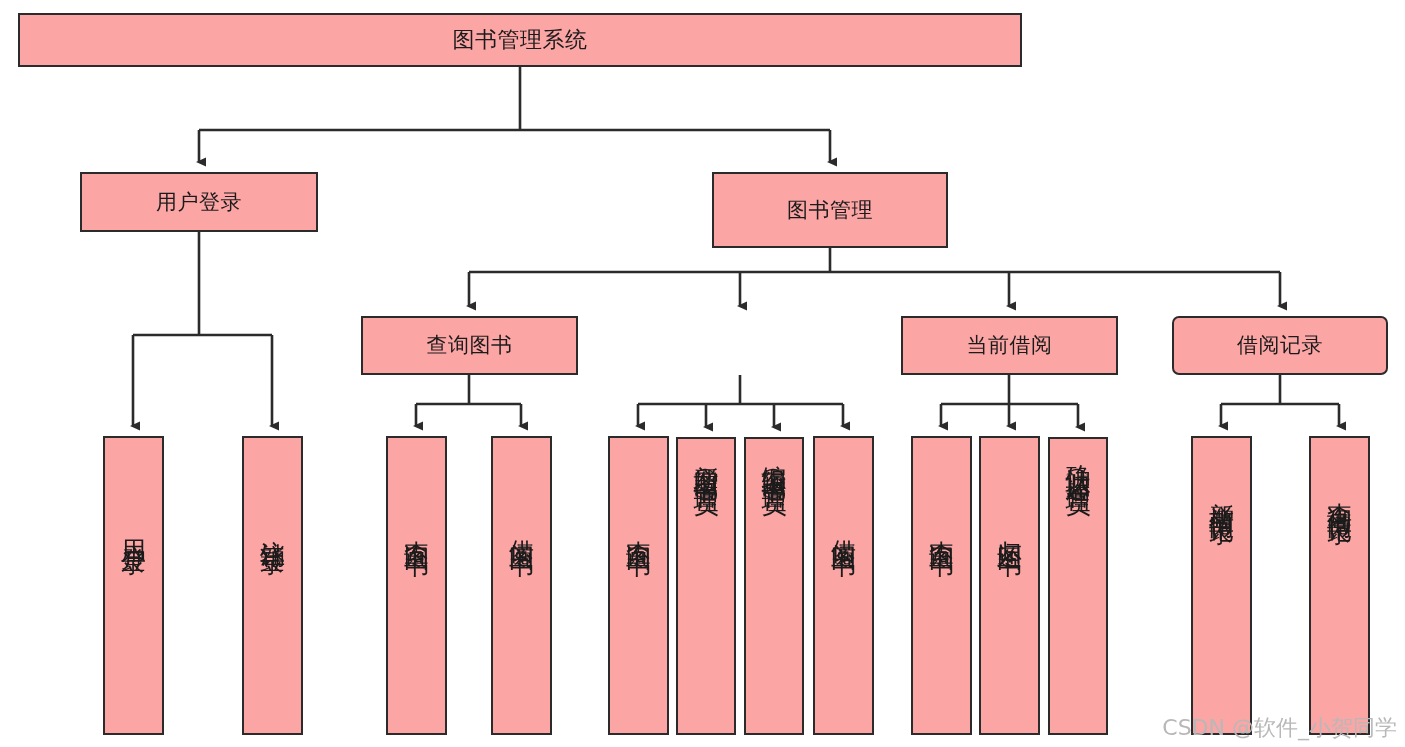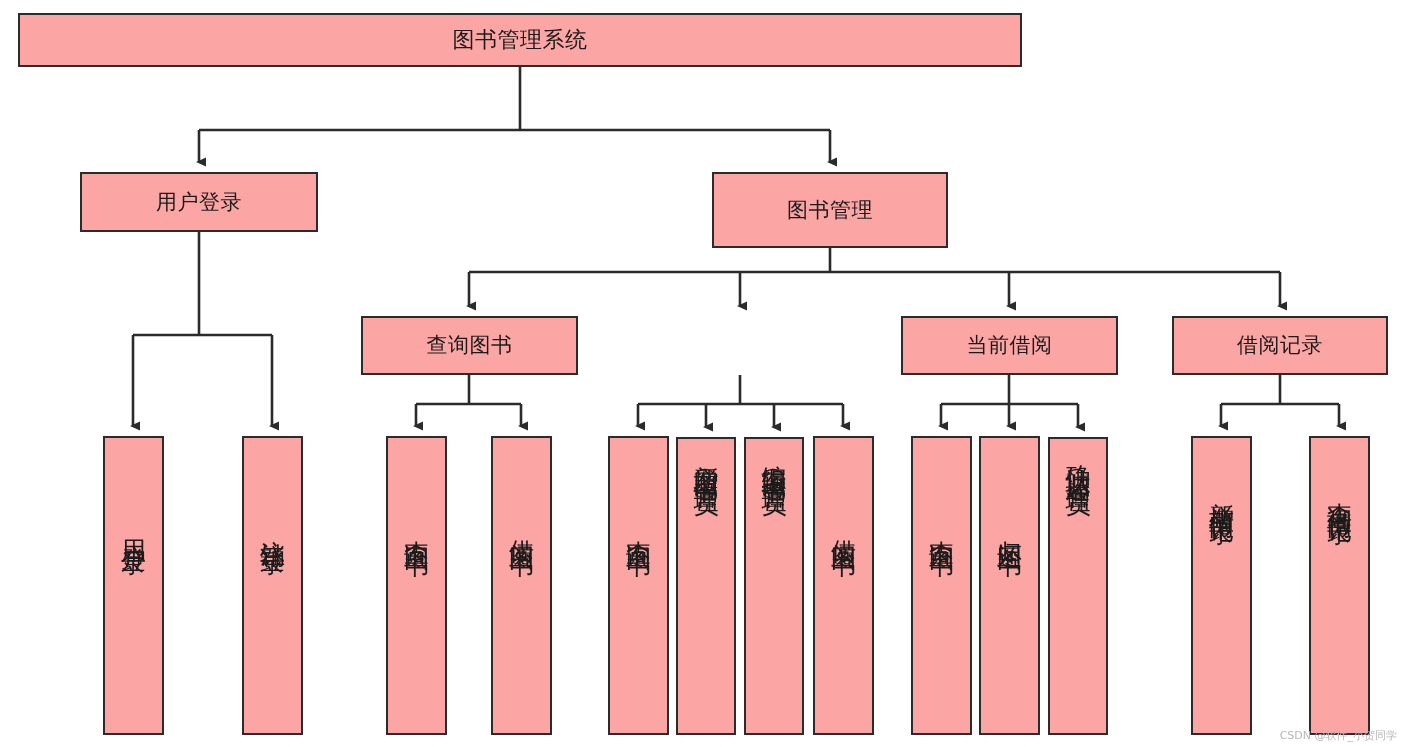--- a/index.html
+++ b/index.html
@@ -64,21 +64,21 @@
     letter-spacing: 4px;
     white-space: nowrap;
   }
   .node.vert.tall-text {
     padding-top: 6px;
   }
   .watermark {
     position: absolute;
     right: 8px;
     bottom: 4px;
-    font-size: 11px;
+    font-size: 22px;
     color: #b8b8b8;
     white-space: nowrap;
     user-select: none;
   }
 </style>
 </head>
 <body>
 
 <div id="canvas">
 
@@ -142,21 +142,21 @@
   <div class="node horiz" style="left:712px; top:172px; width:236px; height:76px;">
     <span class="node-label">图书管理</span>
   </div>
 
   <div class="node horiz" style="left:361px; top:316px; width:217px; height:59px;">
     <span class="node-label">查询图书</span>
   </div>
   <div class="node horiz" style="left:901px; top:316px; width:217px; height:59px;">
     <span class="node-label">当前借阅</span>
   </div>
-  <div class="node horiz" style="left:1172px; top:316px; width:216px; height:59px;">
+  <div class="node horiz" style="left:1172px; top:316px; width:216px; height:59px;border-radius:7px;">
     <span class="node-label">借阅记录</span>
   </div>
 
   <div class="node vert" style="left:103px; top:436px; width:61px; height:299px; padding-top:82px;">
     <span class="node-label">用户登录</span>
   </div>
   <div class="node vert" style="left:242px; top:436px; width:61px; height:299px; padding-top:82px;">
     <span class="node-label">注销登录</span>
   </div>
 

